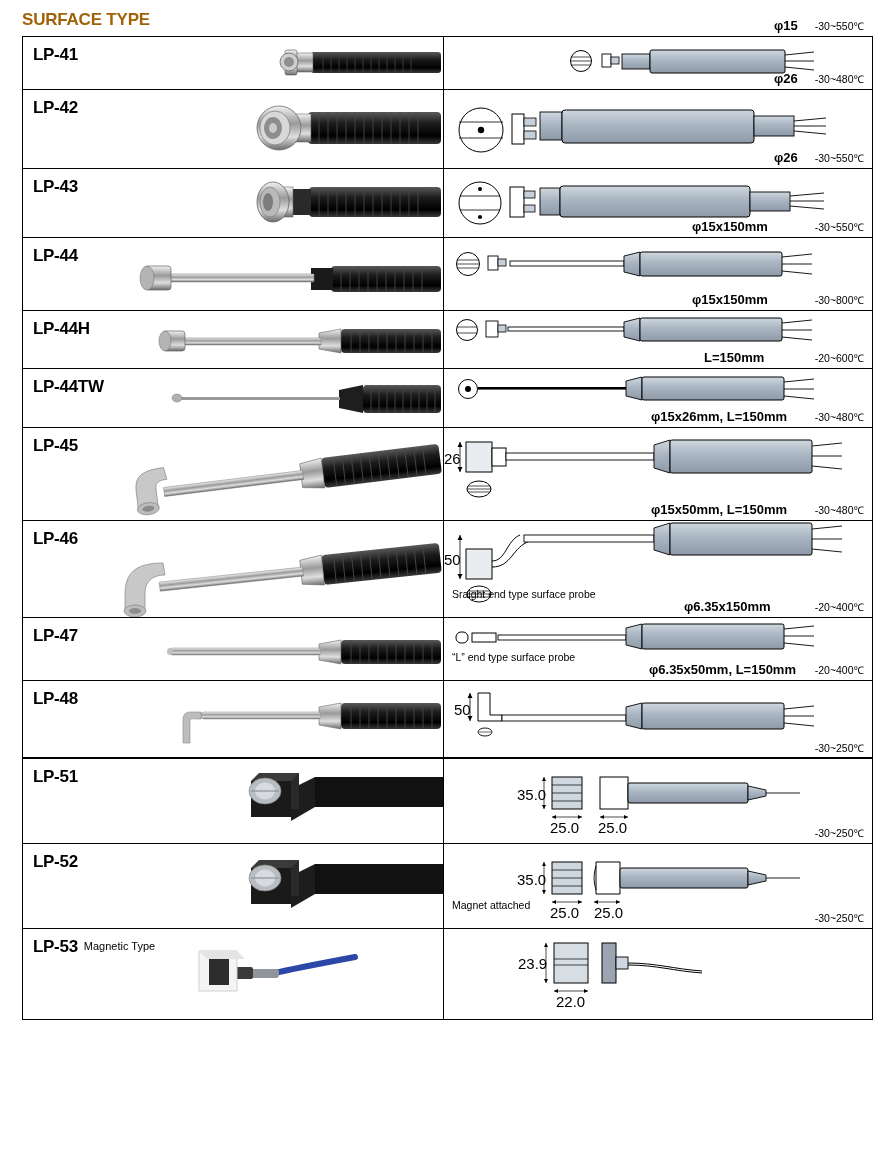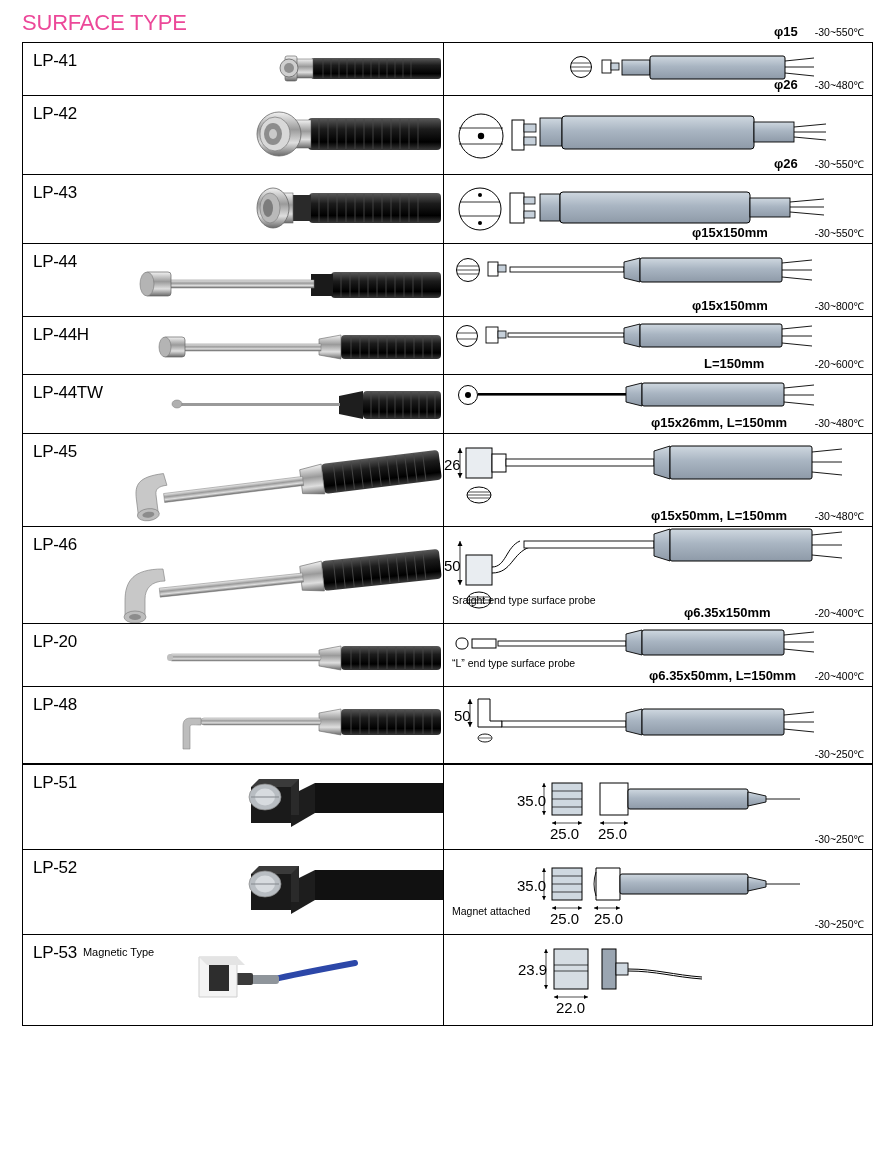--- a/index.html
+++ b/index.html
@@ -6,23 +6,23 @@
   body{
     width:892px;
     background:#ffffff;
     font-family:"Liberation Sans", sans-serif;
     color:#000;
     -webkit-font-smoothing:antialiased;
   }
   .page{width:892px;position:relative;padding:0;}
 
   .section-title{
-    font-size:22px;
-    font-weight:normal;
-    color:#ec4899;
+    font-size:17px;
+    font-weight:bold;
+    color:#a16207;
     letter-spacing:-0.2px;
     margin:10px 0 6px 22px;
   }
   .section-title.second{margin-top:22px;}
 
   table.probe-table{
     border-collapse:collapse;
     width:850px;
     margin:0 0 0 22px;
     table-layout:fixed;
@@ -31,21 +31,21 @@
   table.probe-table td{
     border:1px solid #000;
     vertical-align:top;
     padding:0;
   }
   td.model-cell{width:420px;position:relative;}
   td.diagram-cell{width:428px;position:relative;}
 
   .model-label{
     font-size:17px;
-    font-weight:normal;
+    font-weight:bold;
     padding:8px 0 0 10px;
     display:inline-block;
     letter-spacing:-0.3px;
   }
   .model-sub{
     font-size:11px;
     padding-left:6px;
     vertical-align:2px;
   }
 
@@ -545,21 +545,21 @@
           </svg>
           <div class="small-num" style="left:0px;top:30px">50</div>
           <div class="dim" style="left:207px">φ15x50mm, L=150mm</div>
           <div class="spec">-30~480℃</div>
         </div>
       </td>
     </tr>
 
     <tr>
       <td class="model-cell" style="height:62px">
-        <span class="model-label">LP-20</span>
+        <span class="model-label">LP-47</span>
         <div class="photo-wrap">
           <svg class="sv" width="420" height="62" viewBox="0 0 420 62">
             <rect x="318" y="22" width="100" height="24" rx="4" fill="url(#blk1)"></rect>
             <g stroke="#484848" stroke-width="0.9">
               <line x1="328" y1="23" x2="328" y2="45"></line>
                   <line x1="337" y1="23" x2="337" y2="45"></line>
               <line x1="346" y1="23" x2="346" y2="45"></line>
                   <line x1="355" y1="23" x2="355" y2="45"></line>
               <line x1="364" y1="23" x2="364" y2="45"></line>
                   <line x1="373" y1="23" x2="373" y2="45"></line>

